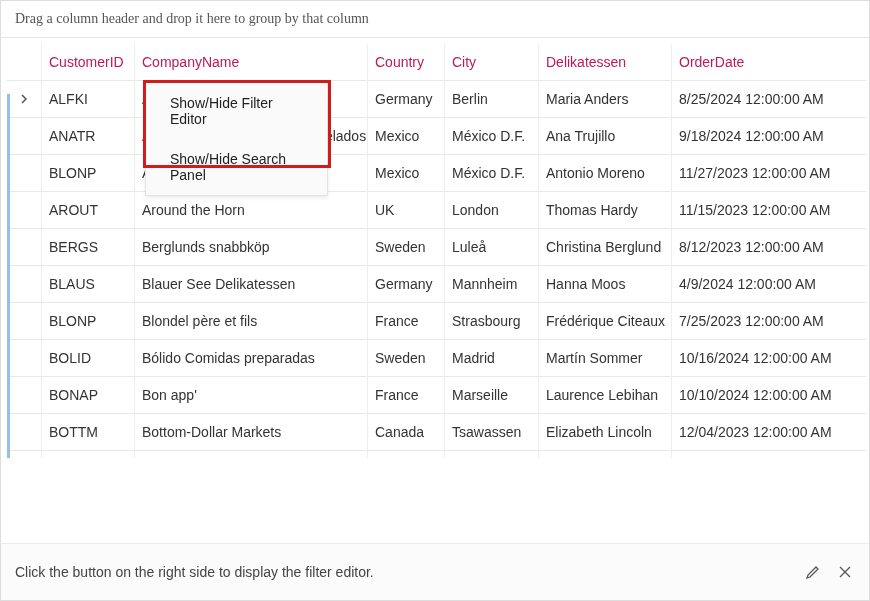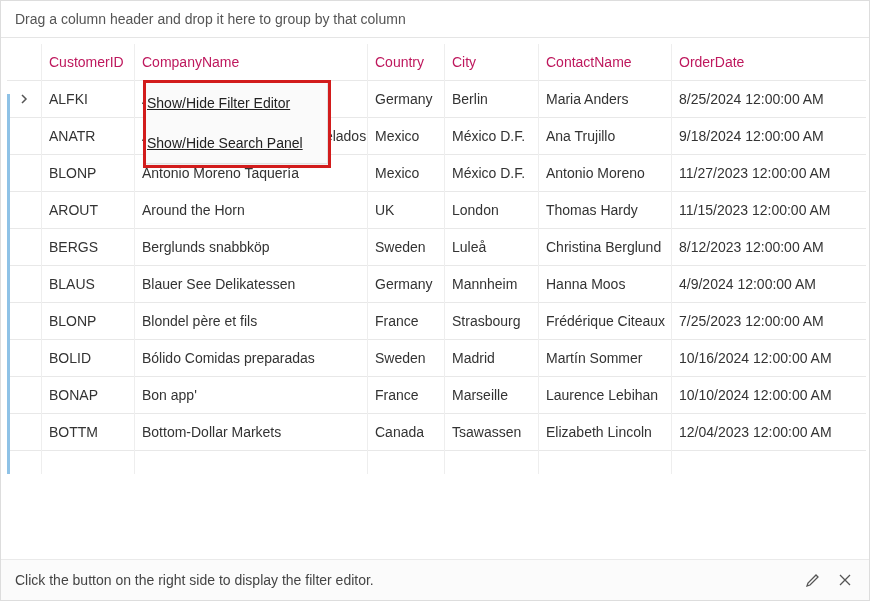--- a/index.html
+++ b/index.html
@@ -1,35 +1,35 @@
 <!DOCTYPE html>
 <html><head>
 <meta charset="utf-8">
 <style>
   * { box-sizing: border-box; }
   html, body { margin:0; padding:0; font-family: "Segoe UI", Arial, sans-serif; font-size:14px; color:#333; background:#fff; }
   .app { width:870px; height:601px; border:1px solid #ddd; display:flex; flex-direction:column; }
-  .group-panel { padding:10px 14px; color:#555; border-bottom:1px solid #e5e5e5; background:#fff; }
+  .group-panel { padding:10px 14px; color:#555; border-bottom:1px solid #e5e5e5; background:#fff;font-family:Liberation Serif, serif; }
   .grid-wrap { flex:1; position:relative; overflow:hidden; padding:6px 6px 0 6px; }
   .grid { display:grid; width:100%;
     grid-template-columns: 34px 93px 233px 77px 94px 133px 195px;
   }
   .hdr, .cell, .expcell { border-bottom:1px solid #e8e8e8; padding:10px 8px; display:flex; align-items:center; }
   .hdr { color:#be185d; font-weight:400; background:#fff; }
   .hdr-corner { padding:0; }
   .expcell { justify-content:center; padding:0; }
   .left-marker { position:absolute; left:6px; top:56px; bottom:85px; width:3px; background:#8fc2e6; }
   .vline { position:absolute; top:6px; bottom:85px; width:1px; background:#eee; }
   .expand-icon svg { width:10px; height:10px; }
-  .footer { display:flex; align-items:center; gap:12px; padding:10px 14px; border-top:1px solid #eaeaea; background:#fbfbfb; }
+  .footer { display:flex; align-items:center; gap:12px; padding:18px 14px; border-top:1px solid #eaeaea; background:#fbfbfb; }
   .footer-text { flex:1; color:#444; }
   .footer-btn { width:20px; height:20px; display:flex; align-items:center; justify-content:center; color:#555; cursor:pointer; }
   
   .ctx-menu { position:absolute; left:144px; top:44px; width:183px; border:1px solid #e2e2e2; background:#fafafa; box-shadow:0 2px 4px rgba(0,0,0,0.08); }
-  .ctx-item { padding:12px 1px; color:#222; cursor:pointer;text-decoration:underline; }
+  .ctx-item { padding:12px 24px; color:#222; cursor:pointer; }
   .highlight-box { position:absolute; left:142px; top:42px; width:188px; height:88px; border:3px solid #d21c1c; pointer-events:none; }
   .cell { white-space:nowrap; overflow:hidden; text-overflow:ellipsis; }
 </style>
 </head>
 <body>
 
 <div class="app">
 
   <div class="group-panel">
     <span>Drag a column header and drop it here to group by that column</span>
@@ -47,21 +47,21 @@
       <div class="hdr">
           <span>CompanyName</span>
         </div>
       <div class="hdr">
           <span>Country</span>
         </div>
       <div class="hdr">
           <span>City</span>
         </div>
       <div class="hdr">
-          <span>ContactName</span>
+          <span>Delikatessen</span>
         </div>
       <div class="hdr">
           <span>OrderDate</span>
         </div>
 
     <div class="expcell">
           <span class="expand-icon"><svg viewBox="0 0 10 10" fill="none" stroke="#555" stroke-width="1.5">
               <path d="M3 1 L7 5 L3 9"></path>
             </svg></span>
         </div>

